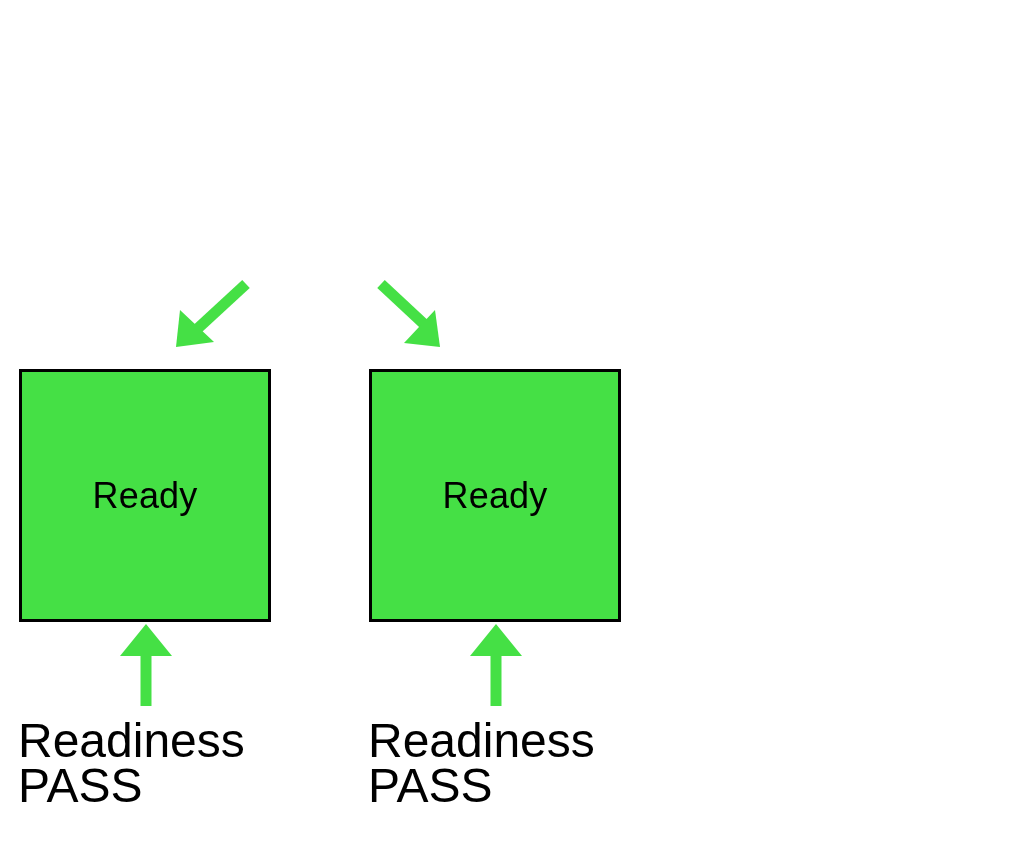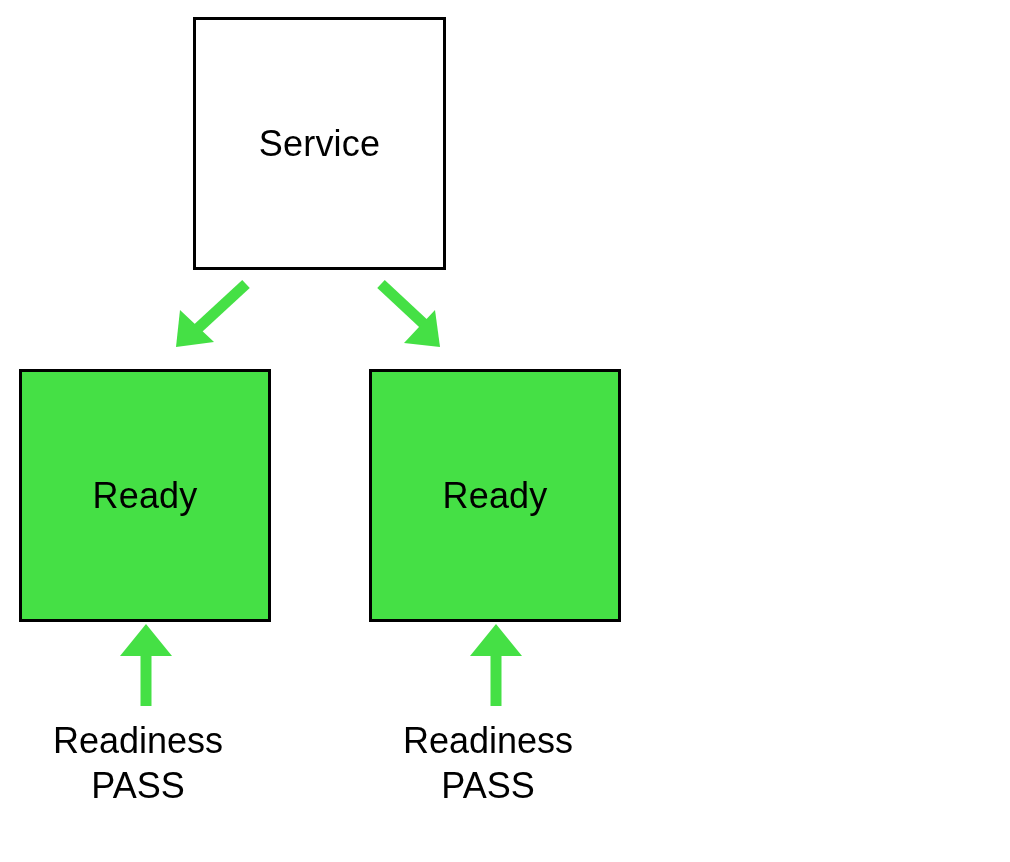--- a/index.html
+++ b/index.html
@@ -58,23 +58,23 @@
   .edge-layer {
     position: absolute;
     left: 0;
     top: 0;
     width: 1010px;
     height: 862px;
     pointer-events: none;
   }
   .caption {
     position: absolute;
-    text-align: center;
+    text-align: left;
     font-family: "Liberation Sans", sans-serif;
-    font-size: 36px;
+    font-size: 48px;
     line-height: 45px;
     color: #000000;
     white-space: nowrap;
   }
   #caption-left {
     left: 18px;
     top: 718px;
     width: 240px;
   }
   #caption-right {
@@ -105,23 +105,20 @@
       <polygon points="146,624 172,656 120,656" fill="#45e045"></polygon>
     </g>
 
     <g>
       <line x1="496" y1="706" x2="496" y2="648" stroke="#45e045" stroke-width="11" stroke-linecap="butt"></line>
       <polygon points="496,624 522,656 470,656" fill="#45e045"></polygon>
     </g>
 
   </svg>
 
-  <div class="node" id="service-node">
-    <span class="node-label">Service</span>
-  </div>
 
   <div class="node" id="ready-node-left">
     <span class="node-label">Ready</span>
   </div>
 
   <div class="node" id="ready-node-right">
     <span class="node-label">Ready</span>
   </div>
 
   <div class="caption" id="caption-left">

